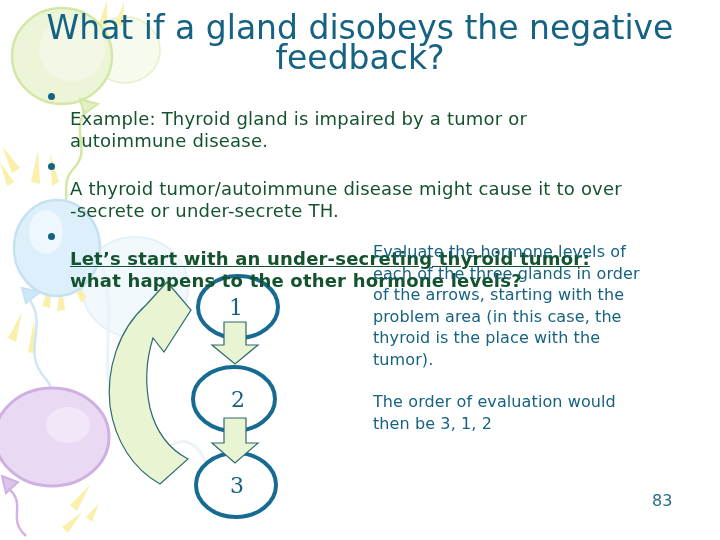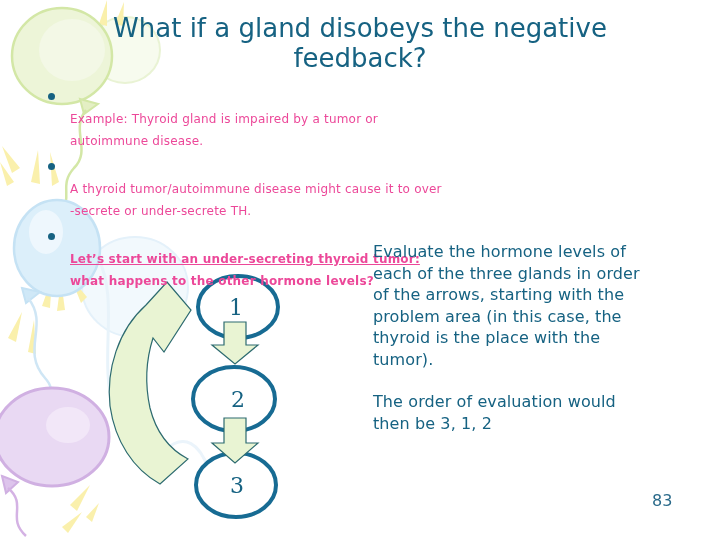--- a/index.html
+++ b/index.html
@@ -1,24 +1,24 @@
 <!DOCTYPE html>
 <html><head>
 <meta charset="utf-8">
 <style>
   html,body{margin:0;padding:0;}
   body{width:720px;height:540px;position:relative;overflow:hidden;background:#ffffff;
        font-family:"DejaVu Sans","Liberation Sans",sans-serif;}
   .layer{position:absolute;left:0;top:0;width:720px;height:540px;}
   
   .title{position:absolute;left:40px;top:13px;width:640px;text-align:center;
-         color:#166282;font-size:26px;line-height:30px;white-space:pre-line;}
+         color:#166282;font-size:33px;line-height:30px;white-space:pre-line;}
   
   .bullets{position:absolute;left:40px;top:84px;width:655px;list-style:none;margin:0;padding:0;}
-  .bullets li{position:relative;padding:2px 0 2px 30px;color:#ec4899;font-size:12px;
+  .bullets li{position:relative;padding:2px 0 2px 30px;color:#14532d;font-size:18px;
               line-height:22px;letter-spacing:.2px;white-space:pre-line;}
   .bullets li .dot{position:absolute;left:8px;top:9px;width:7px;height:7px;border-radius:50%;
                    background:#166282;}
   .bullets li strong{font-weight:bold;text-decoration:underline;}
   .bullets li .after-bold{display:block;font-weight:bold;}
   
   .side-text{position:absolute;left:373px;top:241px;width:325px;color:#166282;
              font-size:16px;line-height:21.5px;letter-spacing:.1px;}
   .side-text p{margin:0;white-space:pre-line;}
   .side-text p.first{margin-bottom:21px;}

